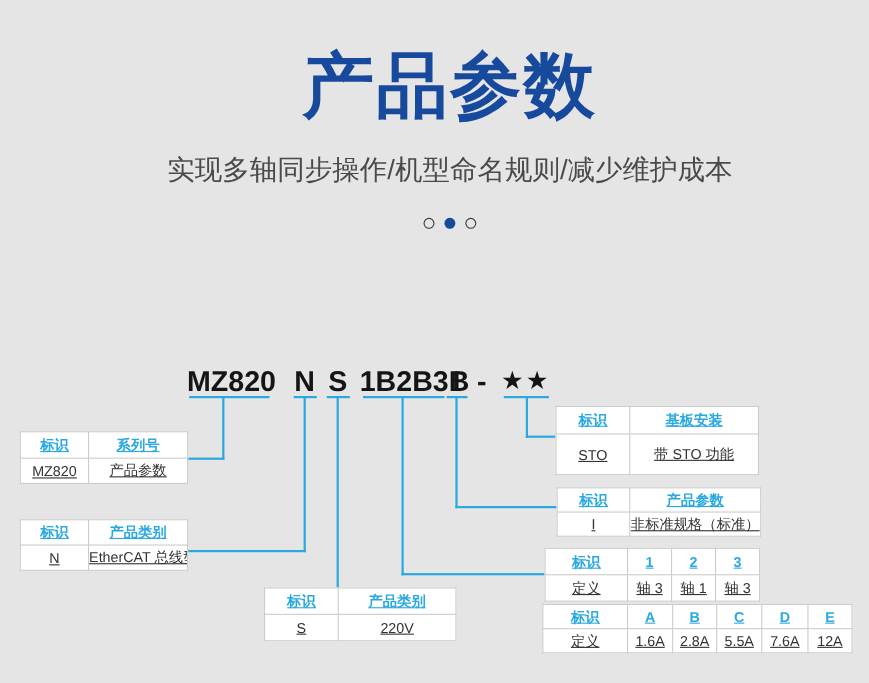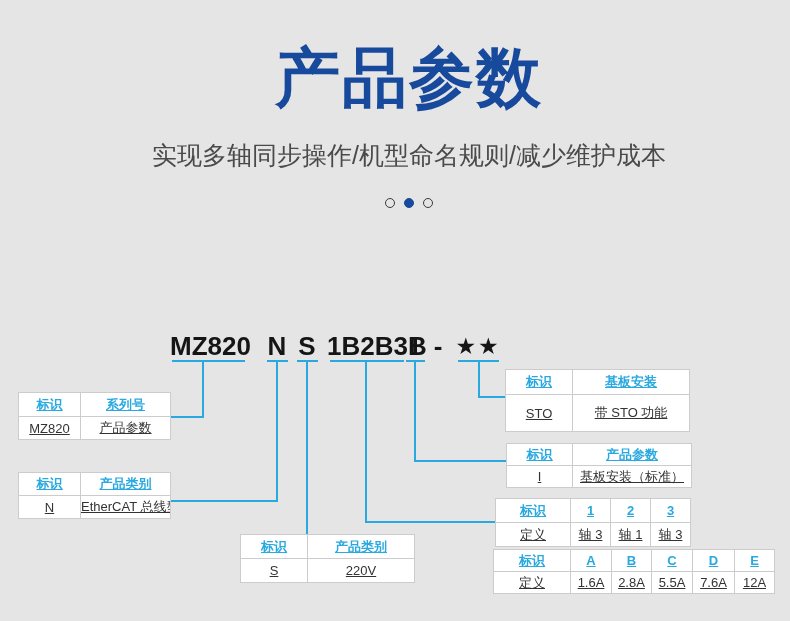--- a/index.html
+++ b/index.html
@@ -171,21 +171,21 @@
         <col style="width:66px">
         <col>
       </colgroup>
     <tbody>
         <tr style="height:22px;">
       <td class="hd">标识</td>
       <td class="hd">产品参数</td>
     </tr>
     <tr style="height:22px;">
       <td>I</td>
-      <td>基板安装（标准）</td>
+      <td>非标准规格（标准）</td>
     </tr>
   </tbody>
     </table>
 
   <table class="tbl" style="left:495px;top:498px;width:196px;">
     <colgroup>
         <col style="width:75px">
         <col style="width:40px">
         <col style="width:40px">
         <col>

